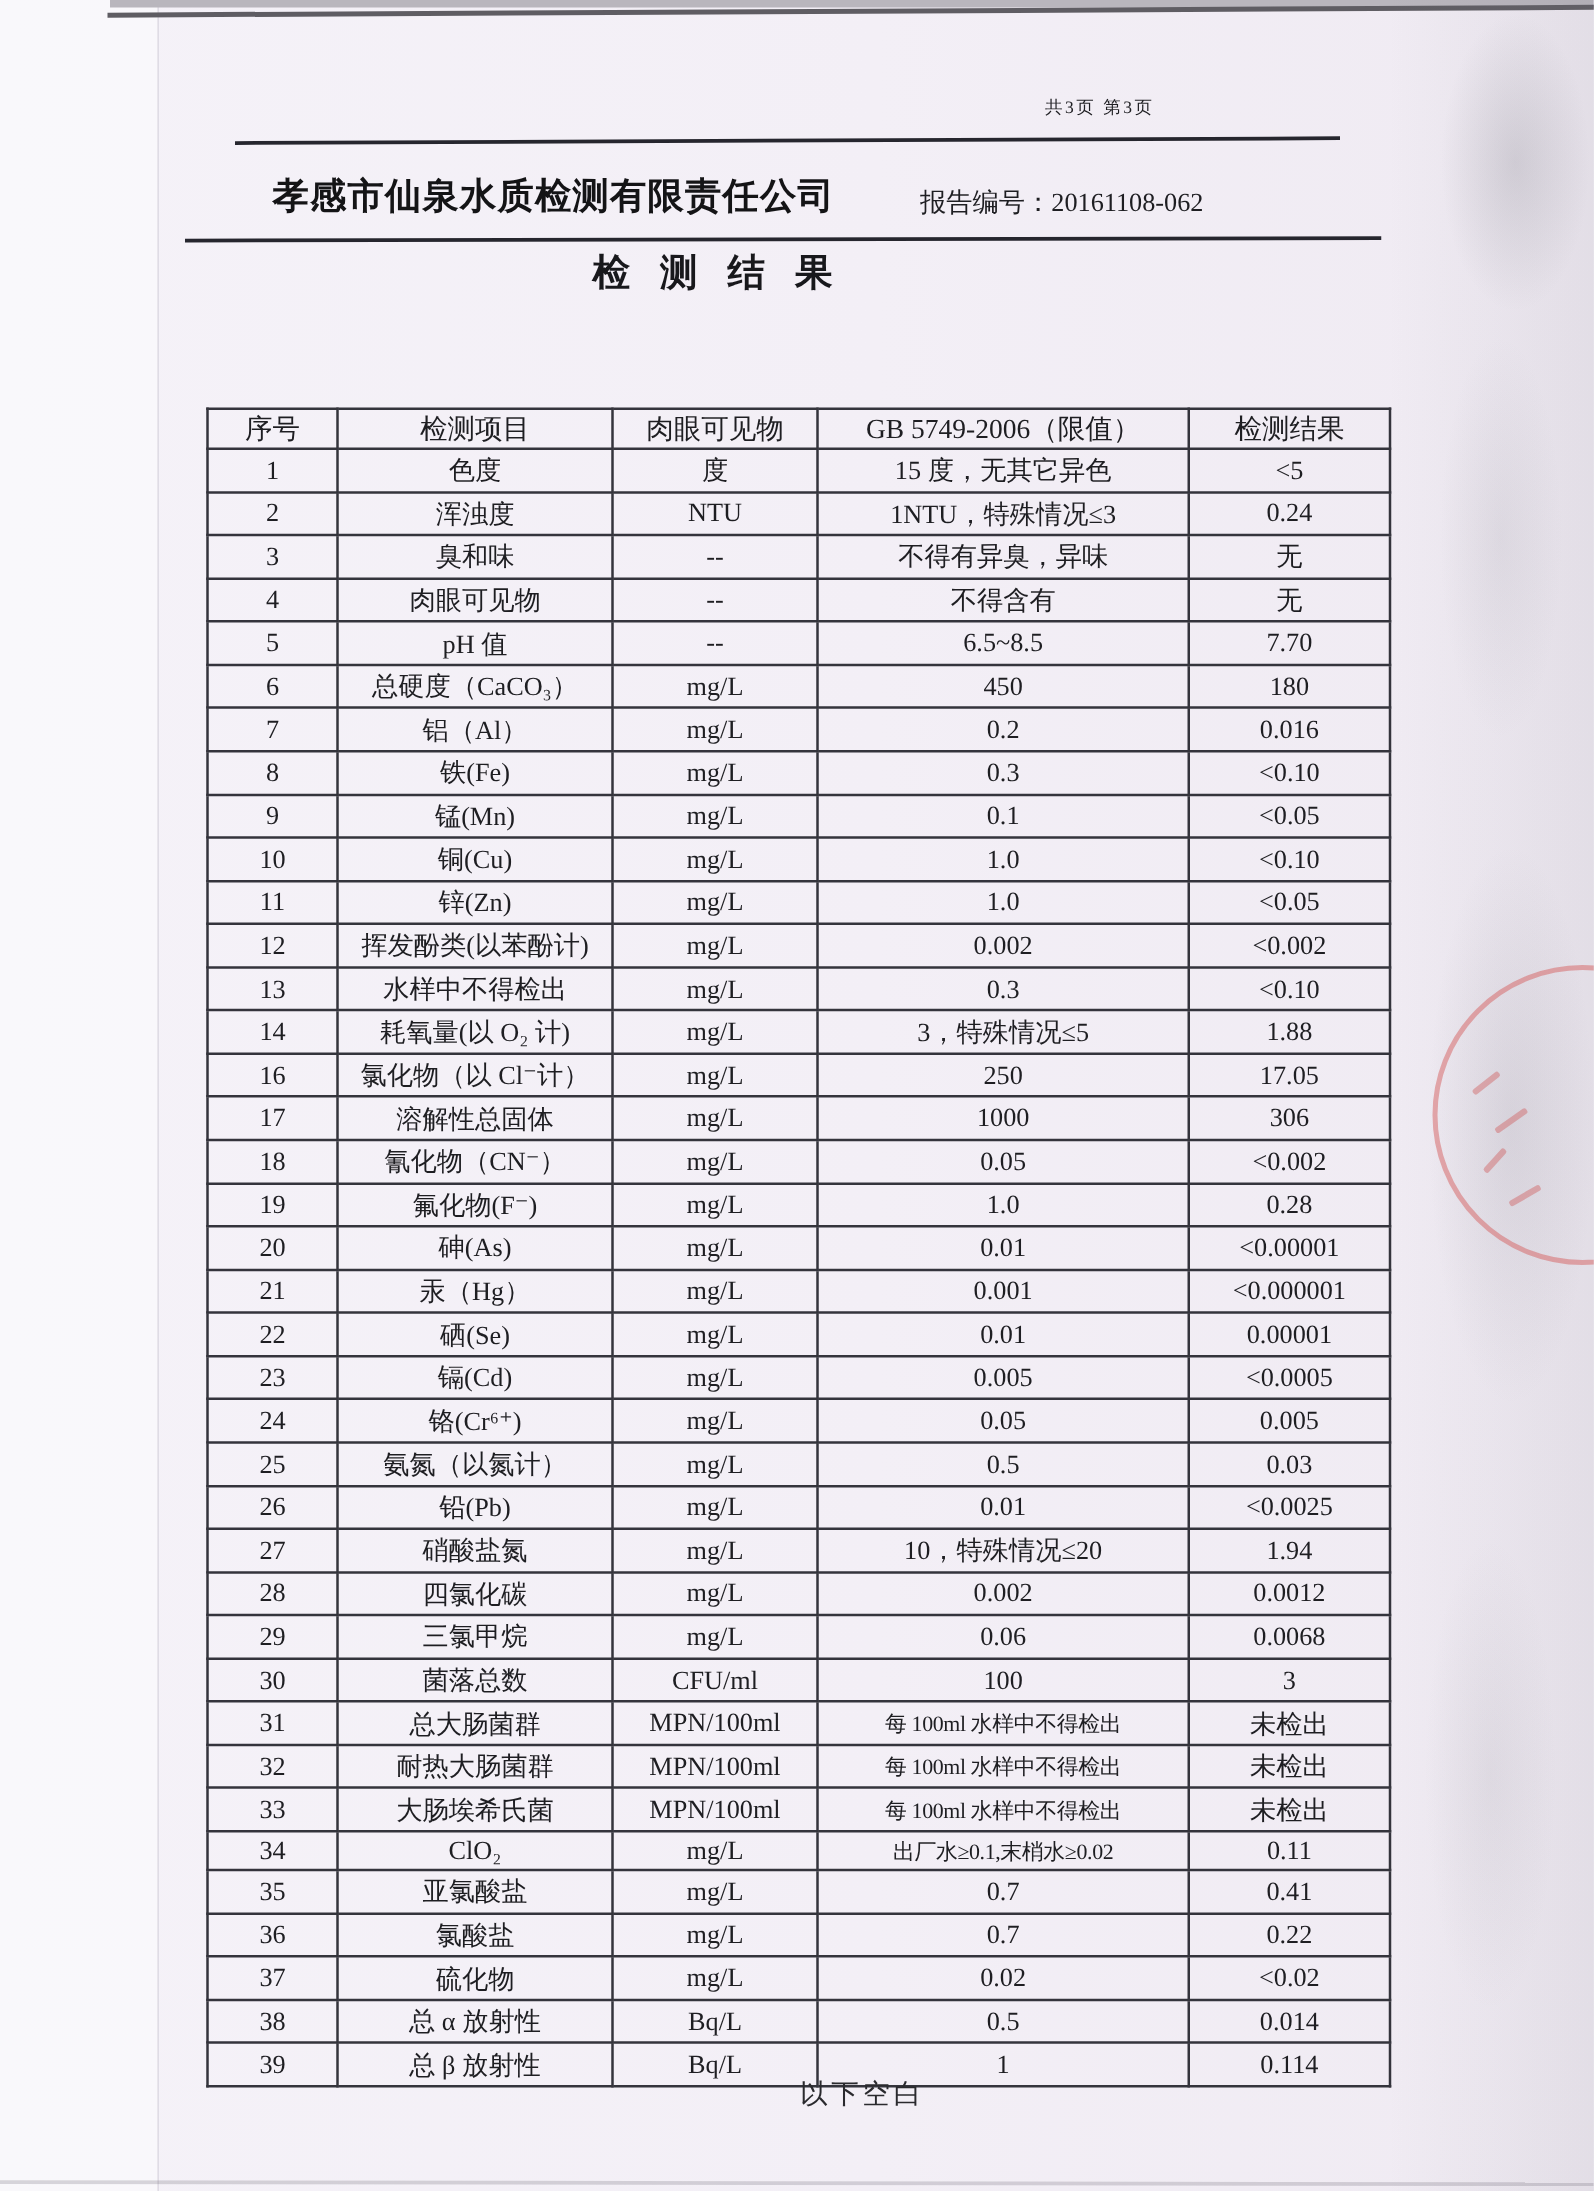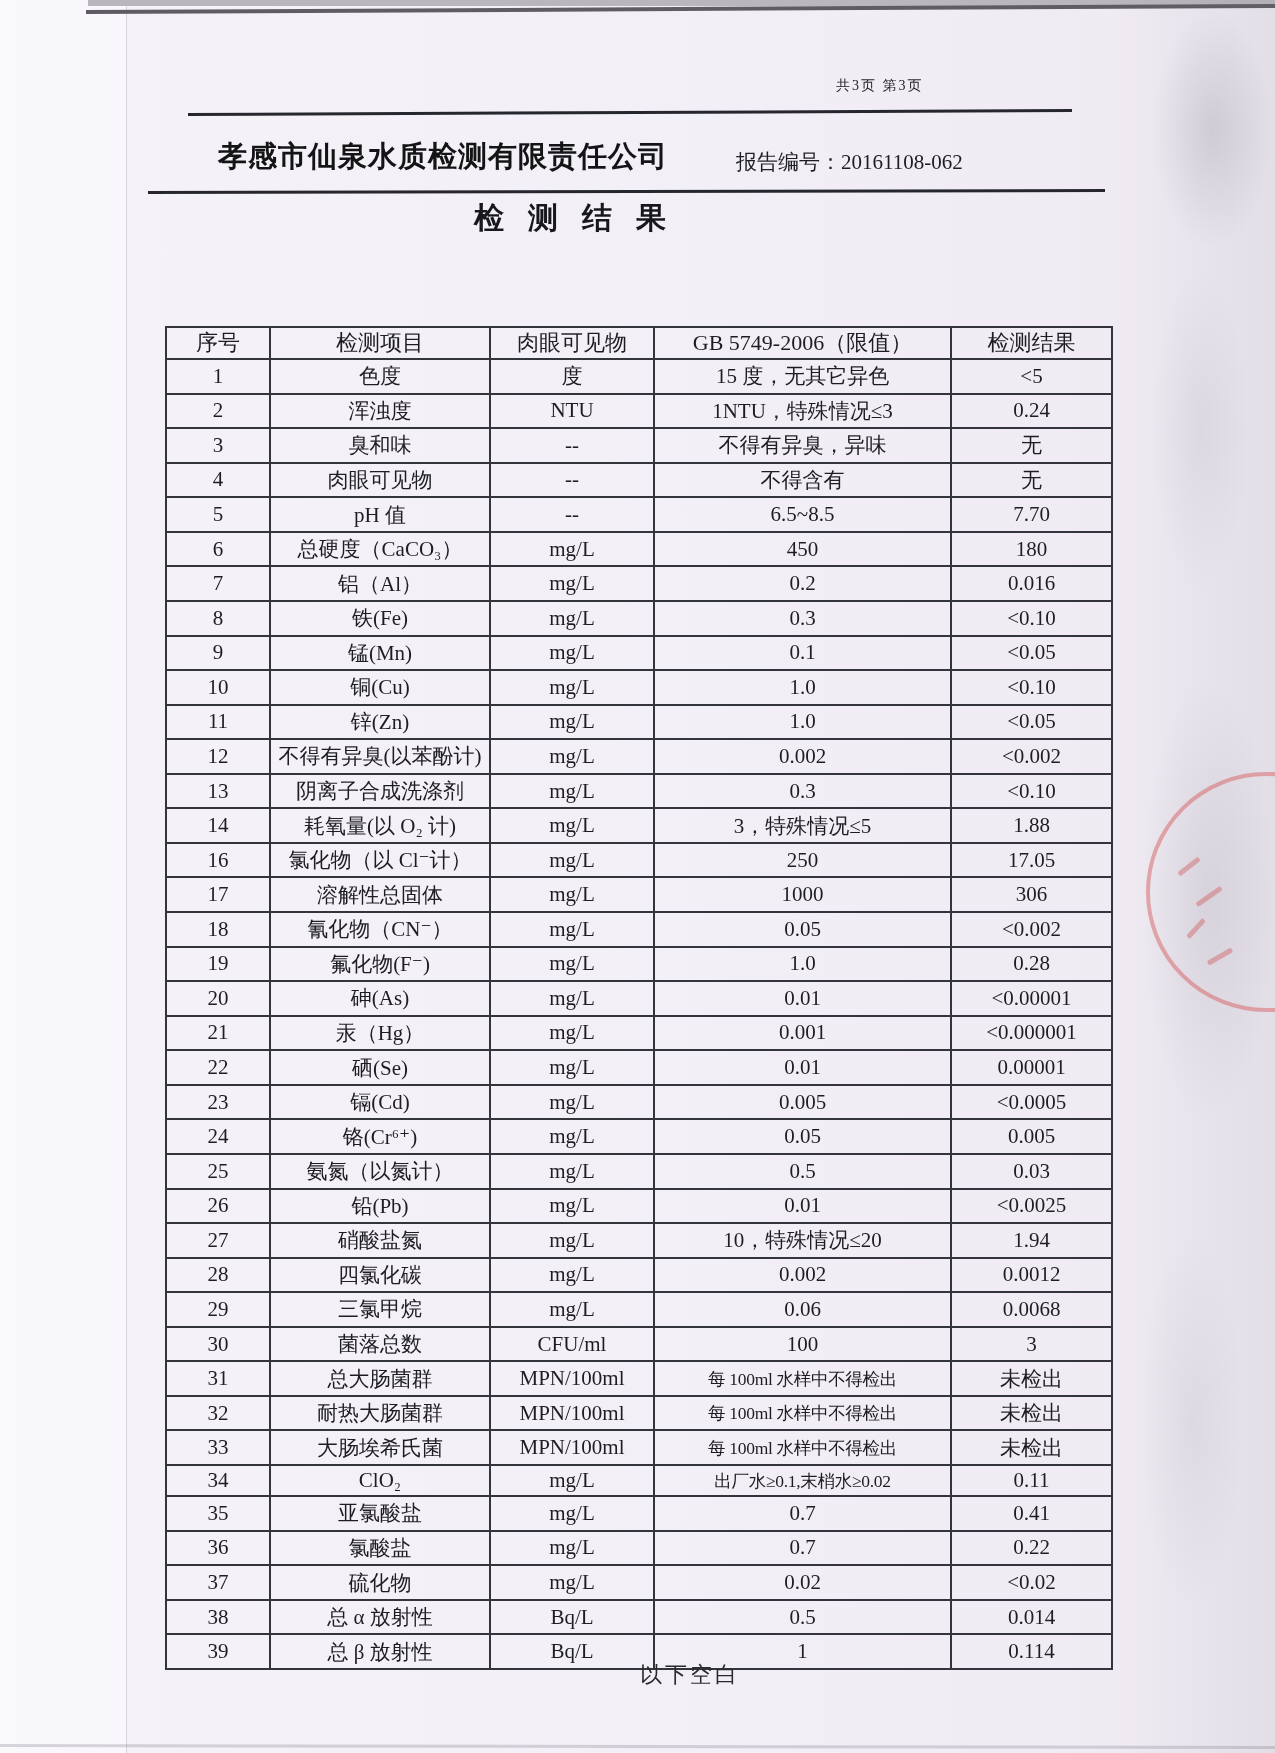--- a/index.html
+++ b/index.html
@@ -168,28 +168,28 @@
       </tr>
       <tr>
         <td>11</td>
         <td>锌(Zn)</td>
         <td>mg/L</td>
         <td>1.0</td>
         <td>&lt;0.05</td>
       </tr>
       <tr>
         <td>12</td>
-        <td>不得有异臭(以苯酚计)</td>
+        <td>挥发酚类(以苯酚计)</td>
         <td>mg/L</td>
         <td>0.002</td>
         <td>&lt;0.002</td>
       </tr>
       <tr>
         <td>13</td>
-        <td>阴离子合成洗涤剂</td>
+        <td>水样中不得检出</td>
         <td>mg/L</td>
         <td>0.3</td>
         <td>&lt;0.10</td>
       </tr>
       <tr>
         <td>14</td>
         <td>耗氧量(以 O₂ 计)</td>
         <td>mg/L</td>
         <td>3，特殊情况≤5</td>
         <td>1.88</td>

